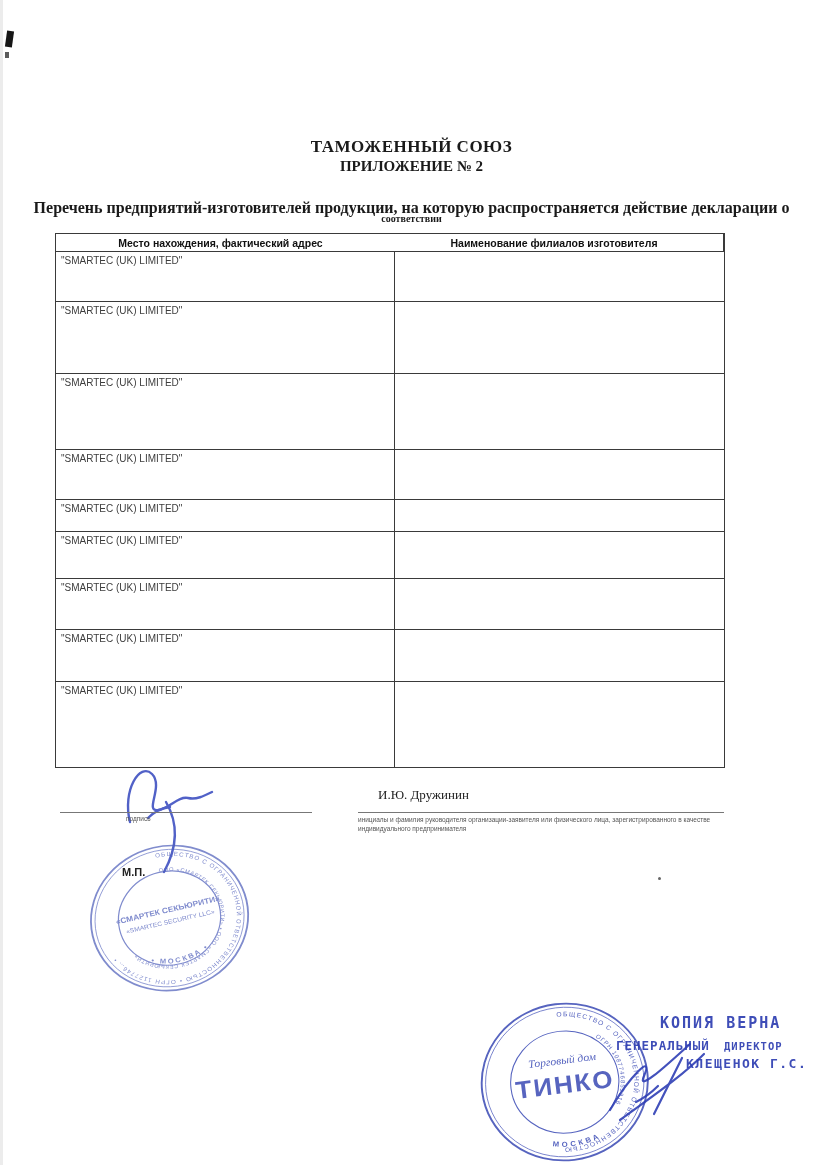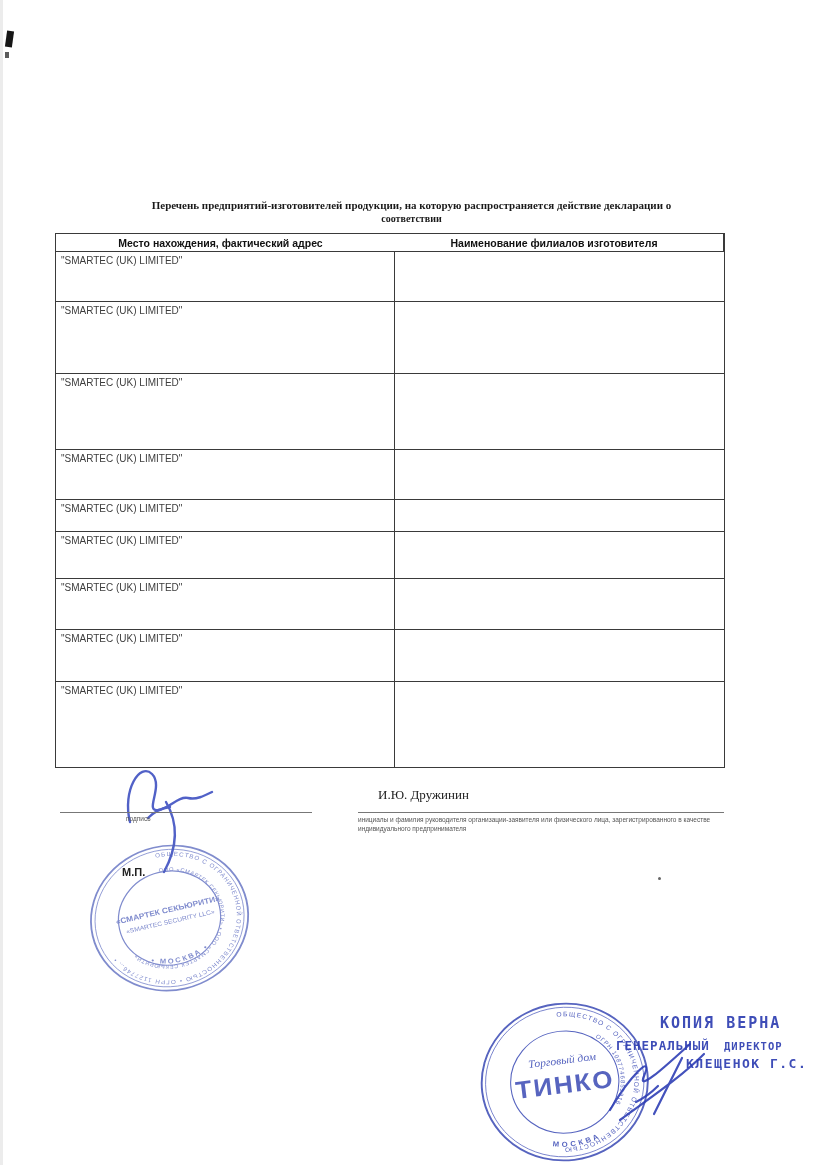--- a/index.html
+++ b/index.html
@@ -29,21 +29,23 @@
 </head>
 <body>
 
 <div class="page">
 
   <div class="abs" style="left:0;top:0;width:3px;height:100%;background:#ececec;"></div>
   <div class="abs artifact" style="left:6px;top:31px;width:7px;height:16px;transform:rotate(8deg);"></div>
   <div class="abs artifact" style="left:5px;top:52px;width:4px;height:6px;opacity:.7;"></div>
   <div class="abs" style="left:658px;top:877px;width:3px;height:3px;background:#666;border-radius:50%;"></div>
 
-  <div class="abs center ttl" style="top:199px;font-size:11px;">Перечень предприятий-изготовителей продукции, на которую распространяется действие декларации о</div>
+  <div class="abs center ttl" style="top:137px;font-size:17px;letter-spacing:.5px;">ТАМОЖЕННЫЙ СОЮЗ</div>
+  <div class="abs center ttl" style="top:158px;font-size:15px;">ПРИЛОЖЕНИЕ № 2</div>
+  <div class="abs center ttl" style="top:199px;font-size:16px;">Перечень предприятий-изготовителей продукции, на которую распространяется действие декларации о</div>
   <div class="abs center ttl" style="top:213px;font-size:10px;">соответствии</div>
 
   <div class="mtable">
     <div class="tr" style="height:18px;">
       <div class="th c2">Место нахождения, фактический  адрес</div>
       <div class="th c1">Наименование филиалов изготовителя</div>
     </div>
     <div class="tr" style="height:50px;">
       <div class="td c1">"SMARTEC (UK) LIMITED"</div>
       <div class="td c2"></div>

